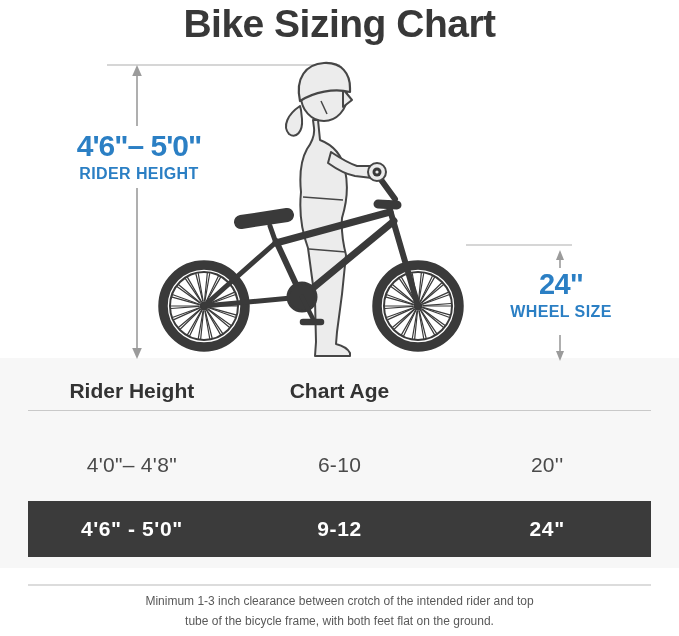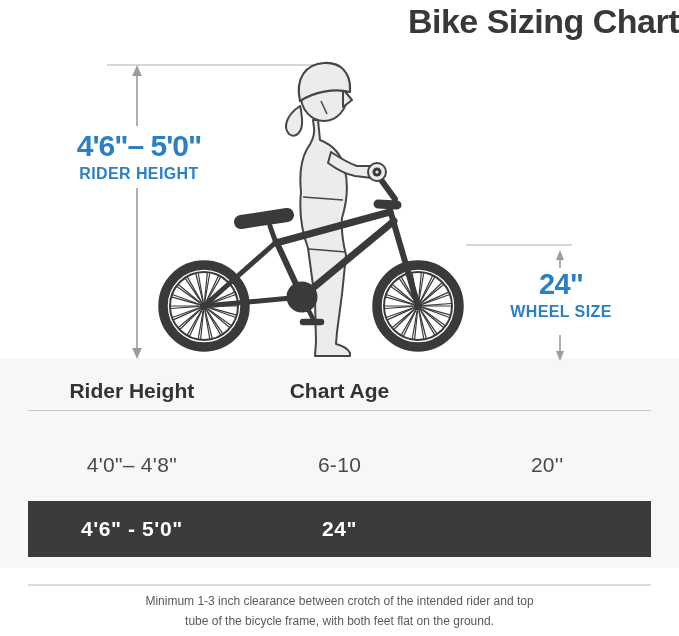--- a/index.html
+++ b/index.html
@@ -1,20 +1,20 @@
 <!DOCTYPE html>
 <html style="--accent: #2b7fc4; --rowbg: #3b3b3b;"><head>
 <meta charset="utf-8">
 <title>Bike Sizing Chart</title>
 <style>
   html,body{margin:0;padding:0;background:#fff;}
   .page{position:relative;width:679px;height:636px;background:#fff;overflow:hidden;
         font-family:"Liberation Sans",sans-serif;}
-  .title{position:absolute;top:2px;left:0;right:0;text-align:right;
-         font-size:34px;font-weight:bold;color:#383838;letter-spacing:-0.5px;}
+  .title{position:absolute;top:2px;left:0;right:0;text-align:center;
+         font-size:39px;font-weight:bold;color:#383838;letter-spacing:-0.5px;}
   .band{position:absolute;left:0;top:358px;width:679px;height:210px;background:#f7f7f7;z-index:1;}
   .illus{position:absolute;left:0;top:55px;z-index:2;}
   .dim{position:absolute;z-index:3;text-align:center;color:var(--accent,#2b7fc4);}
   .dim-left{left:54px;top:126px;width:170px;background:#fff;padding:3px 0 5px;}
   .dim-left .val{font-size:30px;font-weight:bold;letter-spacing:-1px;}
   .dim .lbl{font-size:16px;font-weight:bold;letter-spacing:0.4px;margin-top:2px;}
   .dim-right{left:496px;top:268px;width:130px;}
   .dim-right .val{font-size:29px;font-weight:bold;letter-spacing:-0.5px;}
   .dim-right .lbl{font-size:16px;}
   .trow{position:absolute;left:28px;right:28px;display:grid;
@@ -220,20 +220,21 @@
   <div class="hdiv"></div>
 
   <div class="trow r1">
     <div>4'0"– 4'8"</div>
     <div>6-10</div>
     <div>20''</div>
   </div>
 
   <div class="trow r2">
     <div>4'6" - 5'0"</div>
+    <div>9-12</div>
     <div>24"</div>
   </div>
 
   <div class="fdiv"></div>
   <div class="footnote">
     <span>Minimum 1-3 inch clearance between crotch of the intended rider and top</span>
     <span>tube of the bicycle frame, with both feet flat on the ground.</span>
   </div>
 
 </div>

